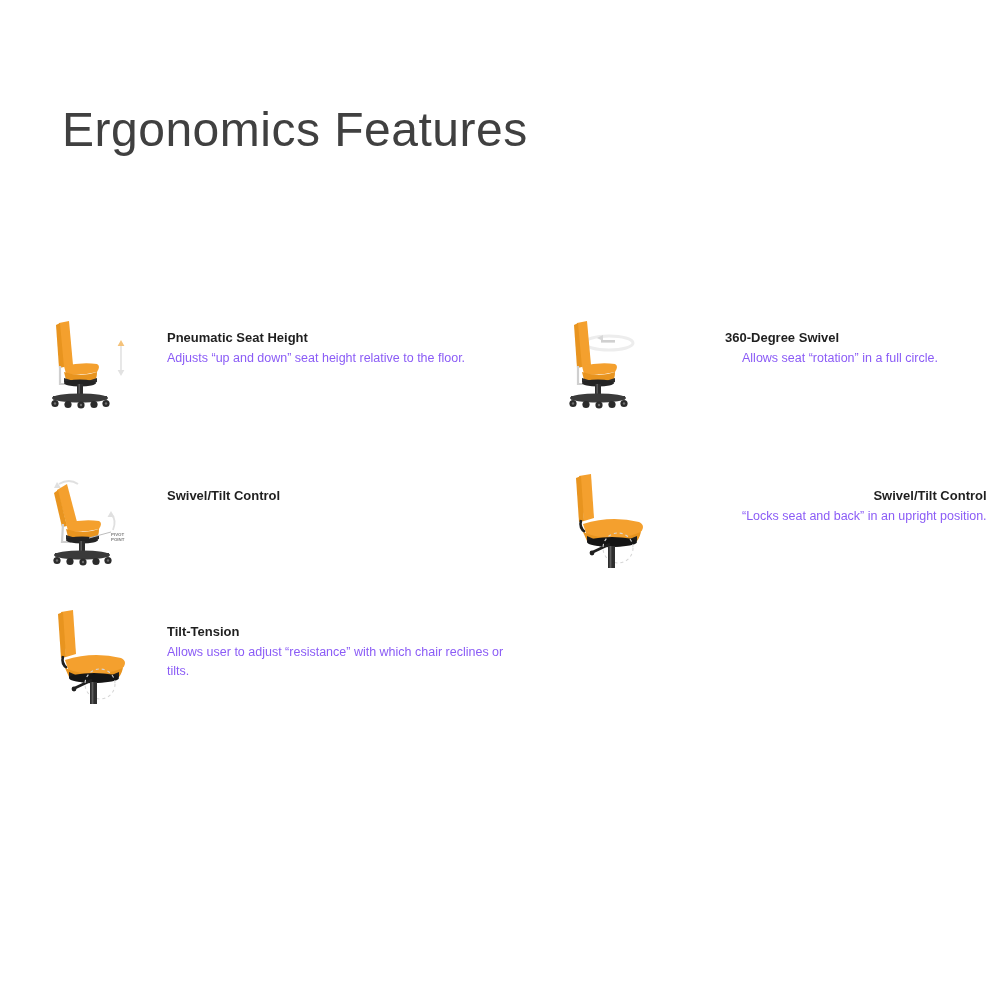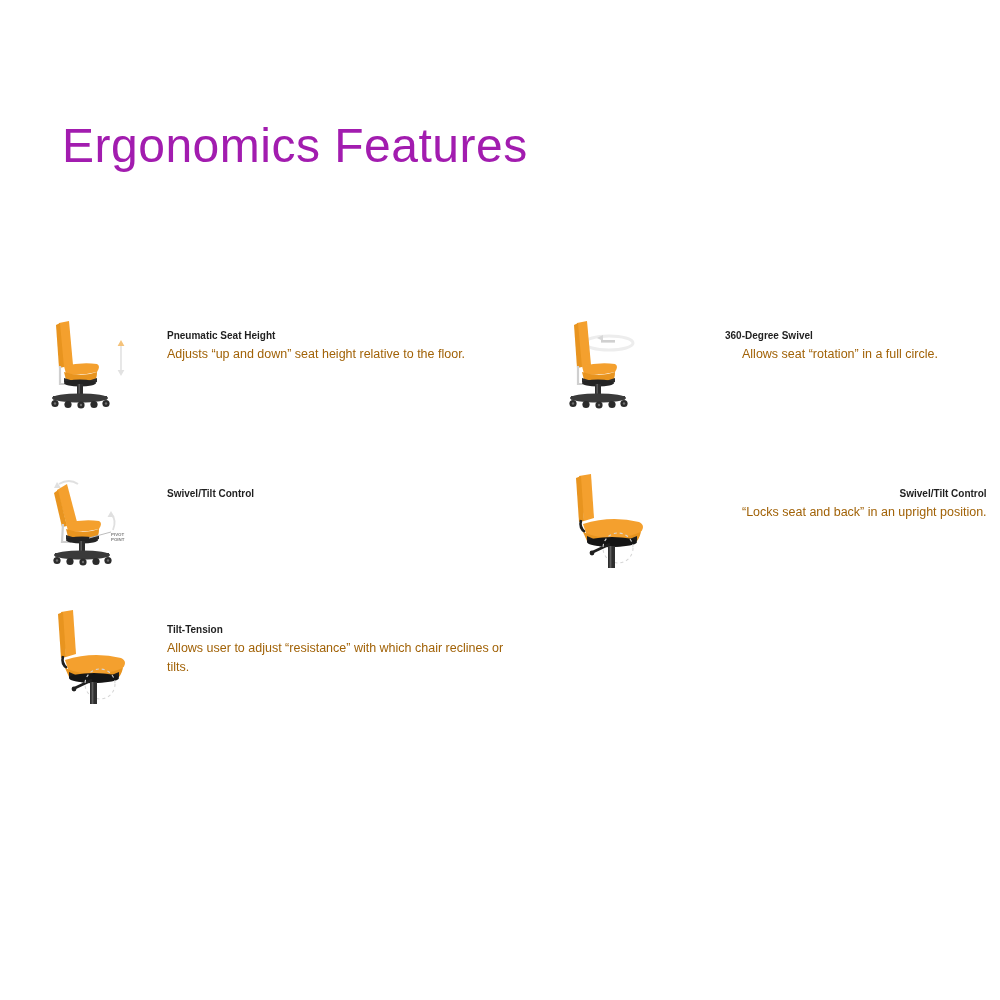--- a/index.html
+++ b/index.html
@@ -18,26 +18,26 @@
   .page {
     position: relative;
     width: 1000px;
     height: 1000px;
   }
 
   
   .page-title {
     position: absolute;
     left: 62px;
-    top: 88px;
+    top: 72px;
     font-family: "Liberation Sans", sans-serif;
     font-size: 48px;
     font-weight: 300;
     letter-spacing: 0.5px;
-    color: #a21caf;
+    color: #404040;
     line-height: 1.1;
     white-space: nowrap;
   }
 
   
   .features {
     position: absolute;
     left: 0;
     top: 0;
     width: 1000px;
@@ -57,33 +57,33 @@
     position: relative;
   }
 
   .feature-text {
     padding-left: 12px;
     padding-top: 19px;
   }
 
   .feature-title {
     font-family: "Liberation Sans", sans-serif;
-    font-size: 10px;
+    font-size: 13px;
     font-weight: bold;
     color: #1f1f1f;
     line-height: 1.45;
     margin: 0 0 1px 0;
     white-space: nowrap;
   }
 
   .feature-desc {
     font-family: "Liberation Sans", sans-serif;
     font-size: 12.5px;
     font-weight: normal;
-    color: #a16207;
+    color: #8b5cf6;
     line-height: 1.55;
     margin: 0;
     max-width: 360px;
   }
 
   .feature-desc.narrow { max-width: 300px; margin-left: 17px; }
 
   
   .col-left  { left: 45px; }
   .col-right { left: 563px; gap: 40px; }

